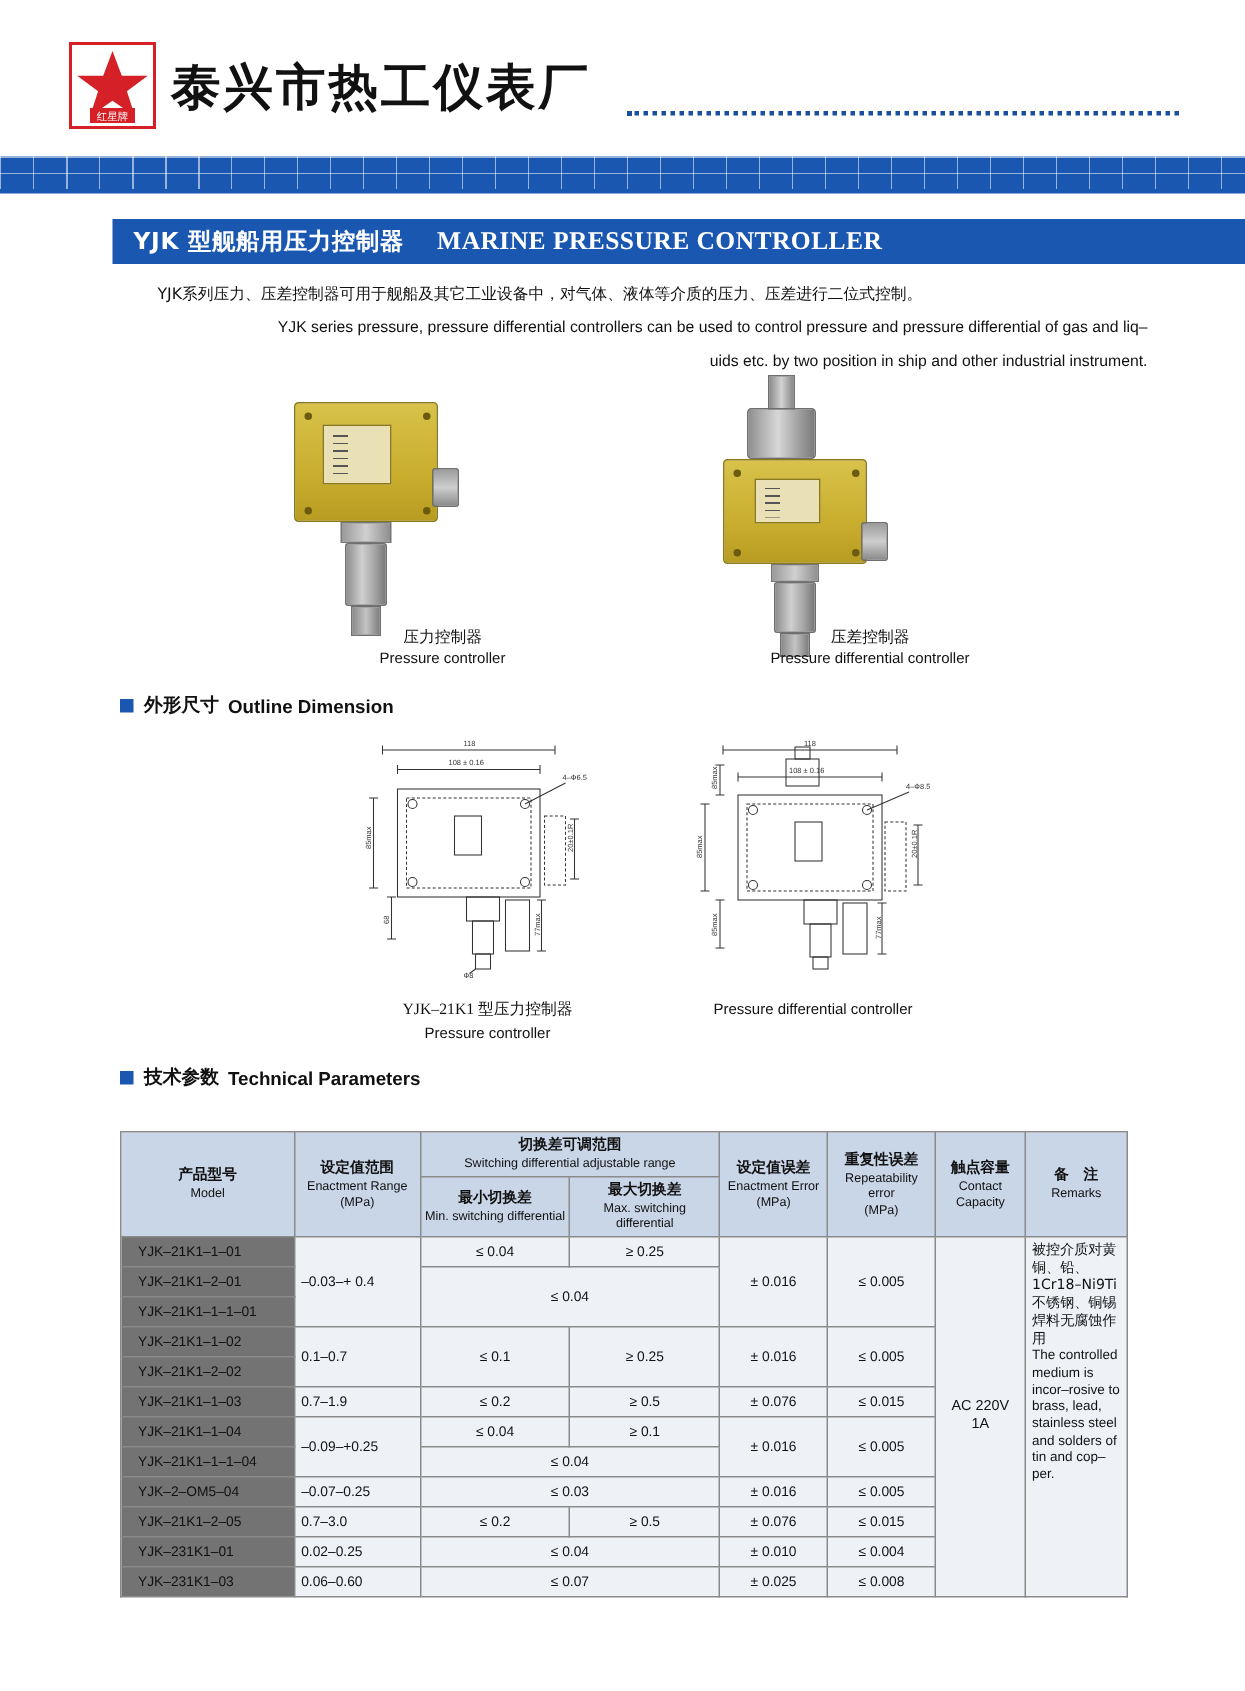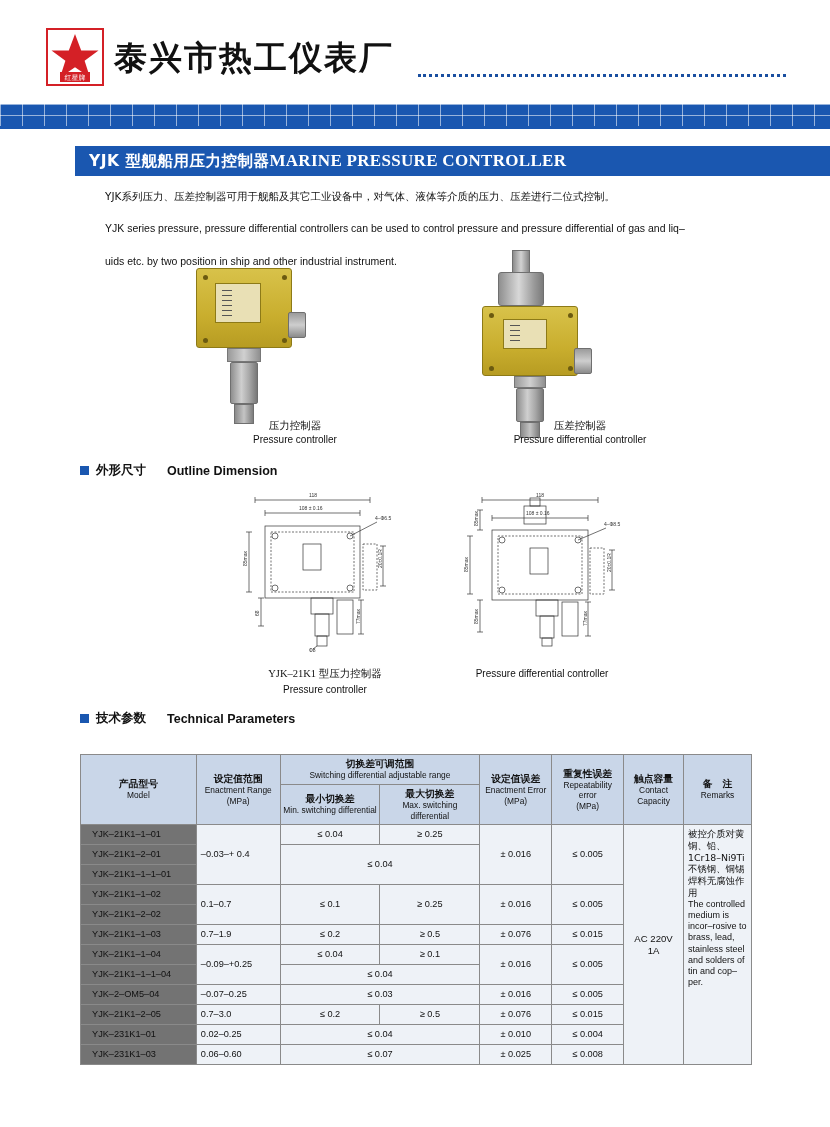--- a/index.html
+++ b/index.html
@@ -79,39 +79,41 @@
   .titlebar .cn {
     font-family: "DejaVu Sans", sans-serif;
     font-size: 15.5px;
     font-weight: bold;
     letter-spacing: .5px;
   }
   .titlebar .en {
     font-family: "Liberation Serif", serif;
     font-size: 17px;
     font-weight: bold;
+    margin-left: 22px;
     letter-spacing: .3px;
   }
 
   
   .intro {
     position: absolute;
     left: 105px; top: 188px;
     width: 660px;
     line-height: 1.55;
   }
   .intro .cn {
     font-family: "DejaVu Sans", sans-serif;
     font-size: 10.5px;
     color: #111;
   }
   .intro .en {
     font-size: 10.5px;
     color: #111;
-    margin-top: 16px;
+    margin-top: 6px;
+    text-align: right;
   }
 
   
   .photos { position:absolute; left:0; top:250px; width:830px; height:210px; }
 
   .photo-cap {
     position: absolute;
     text-align: center;
     width: 220px;
     font-size: 10px;
@@ -205,21 +207,21 @@
   
   .sec {
     position: absolute;
     display: flex; align-items: center;
     font-family: "DejaVu Sans", sans-serif;
     font-size: 12.5px; font-weight: bold;
   }
   .sec .sq {
     width: 9px; height: 9px; background: #1a57b0; margin-right: 7px;
   }
-  .sec .en { font-family:"Liberation Sans", sans-serif; font-weight:bold; margin-left:21px; font-size:12.5px;}
+  .sec .en { font-family:"Liberation Sans", sans-serif; font-weight:bold; margin-left:6px; font-size:12.5px;}
 
   
   .draw { position:absolute; }
   .draw svg { display:block; }
   .draw-cap {
     position:absolute; text-align:center; width:260px; font-size:10px; line-height:1.5;
   }
   .draw-cap .cn { font-family:Liberation Serif, serif; font-size:10.5px;text-align:center; }
 
   

